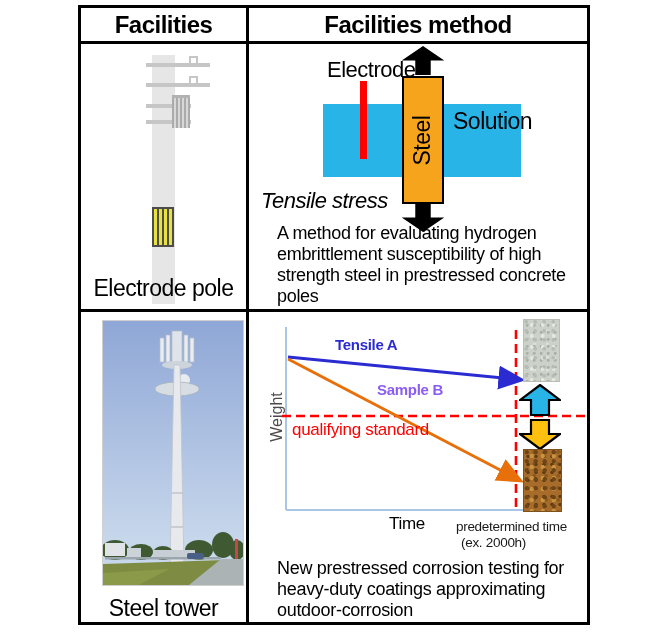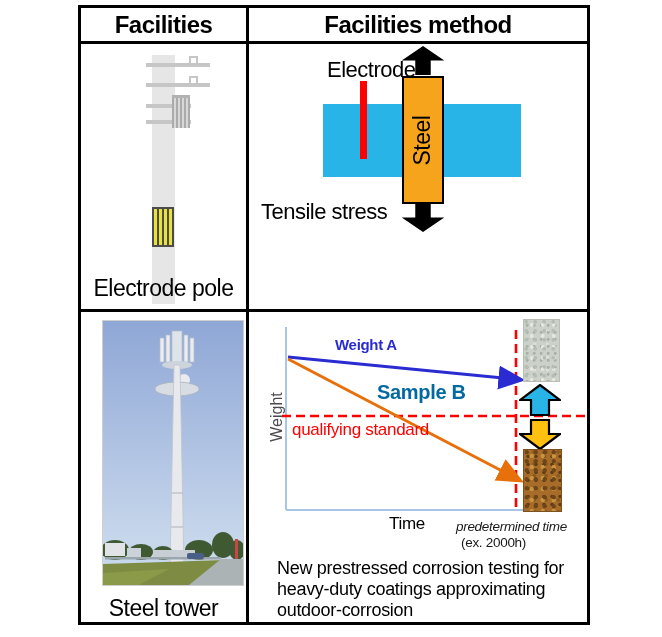--- a/index.html
+++ b/index.html
@@ -33,21 +33,21 @@
               border:2.5px solid #000;box-sizing:border-box;
               display:flex;align-items:center;justify-content:center;}
   .steel-rect span{transform:rotate(-90deg);font-size:23px;white-space:nowrap;letter-spacing:-0.5px;}
   .sol-lbl{left:204px;top:64px;font-size:23px;letter-spacing:-0.5px;}
   .ph-lbl{left:204px;top:90px;font-size:27px;letter-spacing:-0.5px;}
   .para{font-size:18px;line-height:21px;letter-spacing:-0.3px;}
   
   .photo{left:22px;top:9px;width:140px;height:264px;outline:1px solid #cfcfcf;}
   
   .sampleA{color:#2b2bd2;font-weight:bold;font-size:15px;letter-spacing:-0.3px;}
-  .sampleB{color:#0369a1;font-weight:bold;font-size:20px;letter-spacing:-0.3px;}
+  .sampleB{color:#8b5cf6;font-weight:bold;font-size:15px;letter-spacing:-0.3px;}
   .qual{color:#ff0000;font-size:17px;letter-spacing:-0.3px;}
   .axis-lbl{color:#000000;font-size:17px;letter-spacing:-0.3px;}
   .small-lbl{color:#1a1a1a;font-size:13.5px;letter-spacing:-0.3px;}
   .weight-lbl{left:-17px;top:96px;width:90px;text-align:center;transform:rotate(-90deg);
               color:#4a4a4a;font-size:16px;}
   .swatch-gray{left:274px;top:7px;width:35px;height:61px;background-color:#ccd1c9;
       background-image:radial-gradient(circle at 25% 20%,#b6bdb3 0 1.5px,transparent 2.2px),
         radial-gradient(circle at 70% 45%,#e5e8e1 0 1.5px,transparent 2.2px),
         radial-gradient(circle at 45% 75%,#aab1a7 0 1.2px,transparent 1.8px),
         radial-gradient(circle at 80% 85%,#dde0d9 0 1.2px,transparent 1.8px);
@@ -81,35 +81,37 @@
       <div class="abs arm" style="left:65px;top:60px;width:45px;"></div>
       <div class="abs arm" style="left:65px;top:76px;width:45px;"></div>
       <div class="abs ribbed"></div>
       <div class="abs stripes"></div>
       <div class="abs fac-label" style="top:231px;">Electrode pole</div>
     </div>
 
     <div class="cell last-col">
       <div class="abs lbl22" style="left:42px;top:13px;margin-left:36px;">Electrode</div>
       <div class="abs solution-rect"></div>
+      <div class="abs sol-lbl">Solution</div>
       <div class="abs electrode-bar"></div>
       <div class="abs" style="left:151px;top:2px;">
         <svg width="46" height="29" viewBox="0 0 46 30">
           <polygon points="23,0 45,15 31,15 31,30 15,30 15,15 1,15" fill="#000"></polygon>
         </svg>
       </div>
       <div class="abs steel-rect">
         <span>Steel</span>
       </div>
       <div class="abs" style="left:151px;top:159px;">
         <svg width="46" height="29" viewBox="0 0 46 30">
           <polygon points="23,30 45,15 31,15 31,0 15,0 15,15 1,15" fill="#000"></polygon>
         </svg>
       </div>
-      <div class="abs lbl22" style="left:12px;top:155px;">Tensile stress</div>
+      <div class="abs lbl22" style="left:12px;top:144px;font-style:italic;">Tensile stress</div>
+      <div class="abs para" style="left:28px;top:179px;width:308px;">A method for evaluating hydrogen embrittlement susceptibility of high strength steel in prestressed concrete poles</div>
     </div>
 
     <div class="cell last-row">
       <div class="abs photo">
         <svg width="140" height="264" viewBox="0 0 140 264">
           <defs>
             <linearGradient id="sky" x1="0" y1="0" x2="0" y2="1">
               <stop offset="0" stop-color="#8fa7d6"></stop>
               <stop offset="0.85" stop-color="#c8d8ec"></stop>
             </linearGradient>
@@ -163,25 +165,25 @@
           </marker>
         </defs>
         <line x1="37" y1="15" x2="37" y2="198" stroke="#a9c5e8" stroke-width="2"></line>
         <line x1="37" y1="198" x2="306" y2="198" stroke="#a9c5e8" stroke-width="2"></line>
         <line x1="33" y1="104" x2="337" y2="104" stroke="#ff0000" stroke-width="2.6" stroke-dasharray="9 5"></line>
         <line x1="267" y1="18" x2="267" y2="200" stroke="#ff0000" stroke-width="2.6" stroke-dasharray="9 5"></line>
         <line x1="39" y1="45" x2="254" y2="66" stroke="#2b2bd2" stroke-width="3" marker-end="url(#ab)"></line>
         <line x1="39" y1="47" x2="255" y2="160" stroke="#e8700a" stroke-width="3" marker-end="url(#ao)"></line>
       </svg>
       <div class="abs weight-lbl">Weight</div>
-      <div class="abs sampleA" style="left:86px;top:24px;">Weight A</div>
+      <div class="abs sampleA" style="left:86px;top:24px;">Tensile A</div>
       <div class="abs sampleB" style="left:128px;top:69px;">Sample B</div>
       <div class="abs qual" style="left:43px;top:108px;">qualifying standard</div>
       <div class="abs axis-lbl" style="left:140px;top:202px;">Time</div>
-      <div class="abs small-lbl" style="left:207px;top:207px;font-style:italic;">predetermined time</div>
+      <div class="abs small-lbl" style="left:207px;top:207px;">predetermined time</div>
       <div class="abs small-lbl" style="left:212px;top:223px;">(ex. 2000h)</div>
       <div class="abs swatch-gray"></div>
       <div class="abs" style="left:270px;top:72px;">
         <svg width="42" height="32" viewBox="0 0 42 32">
           <polygon points="21,1 41,16 30,16 30,31 12,31 12,16 1,16" fill="#29b4e8" stroke="#000" stroke-width="2.2"></polygon>
         </svg>
       </div>
       <div class="abs" style="left:270px;top:107px;">
         <svg width="42" height="31" viewBox="0 0 42 31">
           <polygon points="21,30 41,15 30,15 30,1 12,1 12,15 1,15" fill="#ffc010" stroke="#000" stroke-width="2.2"></polygon>

